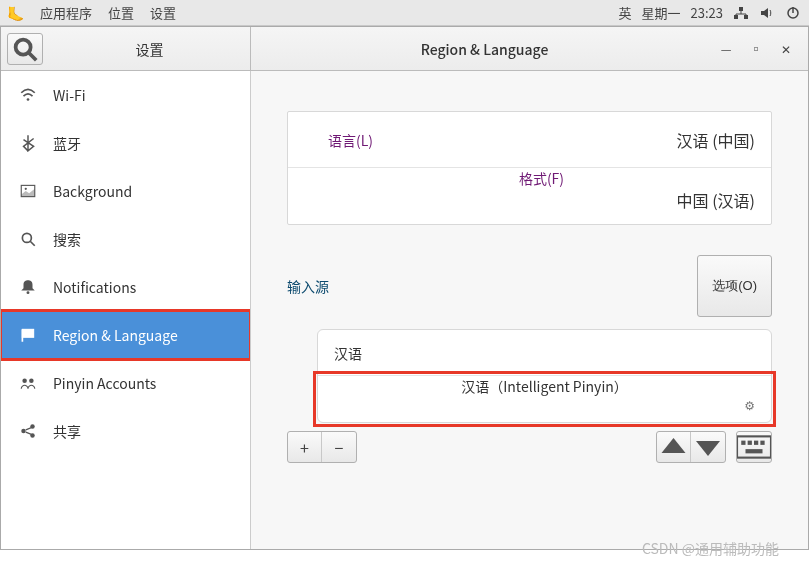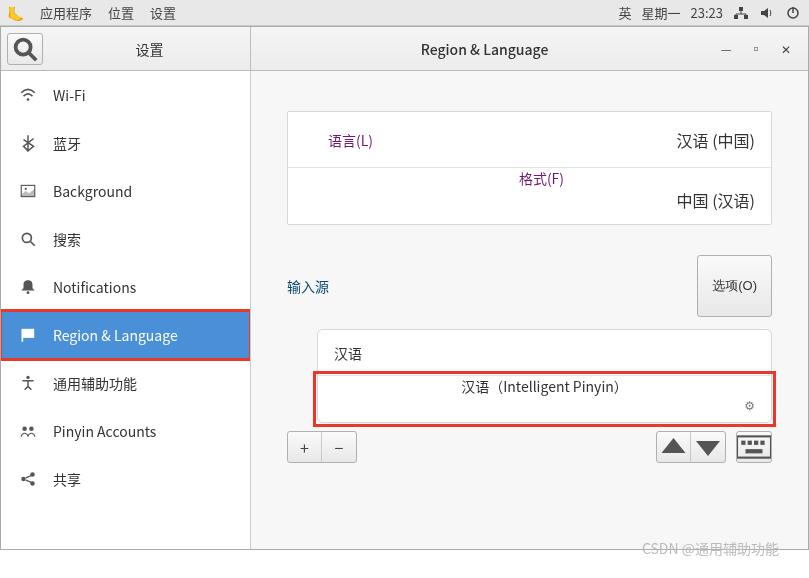--- a/index.html
+++ b/index.html
@@ -168,29 +168,20 @@
             <svg viewBox="0 0 16 16">
               <rect x="3" y="3" width="10" height="7" fill="#fff" stroke="#fff"></rect>
               <line x1="3" y1="3" x2="3" y2="14" stroke="#fff" stroke-width="1.5"></line>
             </svg>
           </span>
         <span>Region &amp; Language</span>
       </div>
       <div class="side-item">
         <span class="side-icon">
             <svg viewBox="0 0 16 16">
-              <circle cx="8" cy="3" r="1.5" fill="#555"></circle>
-              <path d="M3 6h10M8 6v5m-3 3 3-3 3 3" stroke="#555" fill="none" stroke-width="1.3"></path>
-            </svg>
-          </span>
-        <span>通用辅助功能</span>
-      </div>
-      <div class="side-item">
-        <span class="side-icon">
-            <svg viewBox="0 0 16 16">
               <circle cx="5" cy="6" r="2" fill="#555"></circle>
               <circle cx="11" cy="6" r="2" fill="#555"></circle>
               <path d="M2 13c0-2 2-3 3-3s3 1 3 3m0 0c0-2 2-3 3-3s3 1 3 3" stroke="#555" fill="none"></path>
             </svg>
           </span>
         <span>Pinyin Accounts</span>
       </div>
       <div class="side-item">
         <span class="side-icon">
             <svg viewBox="0 0 16 16">

